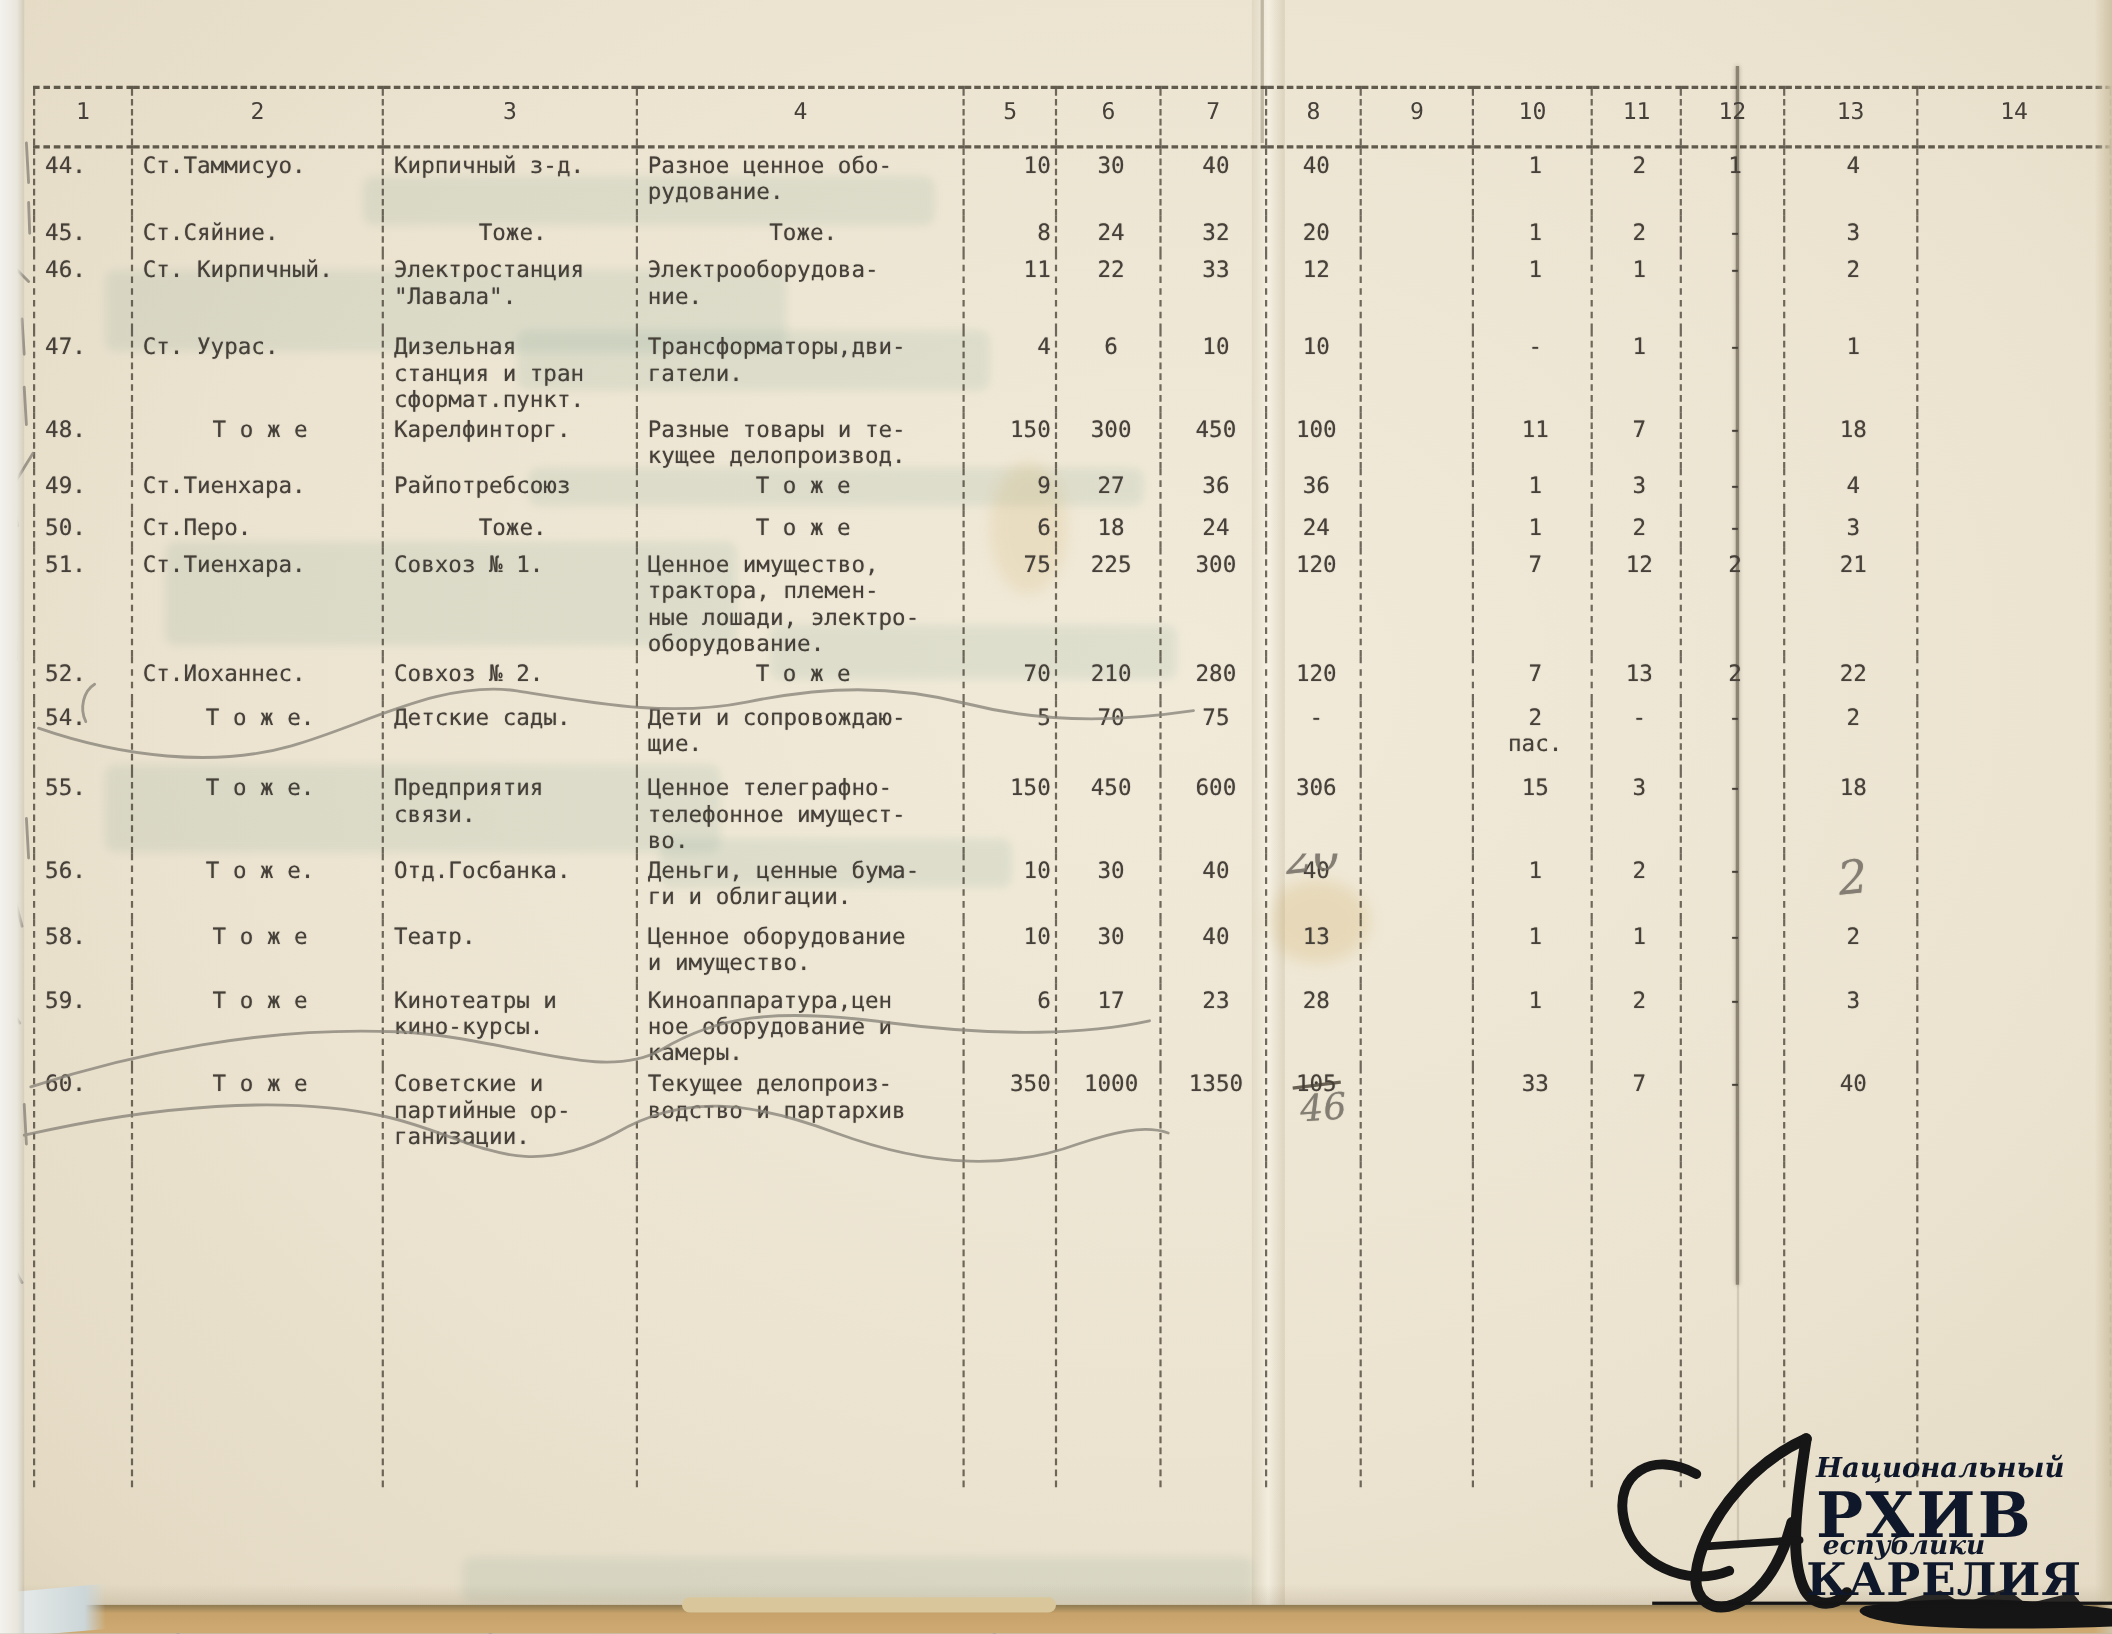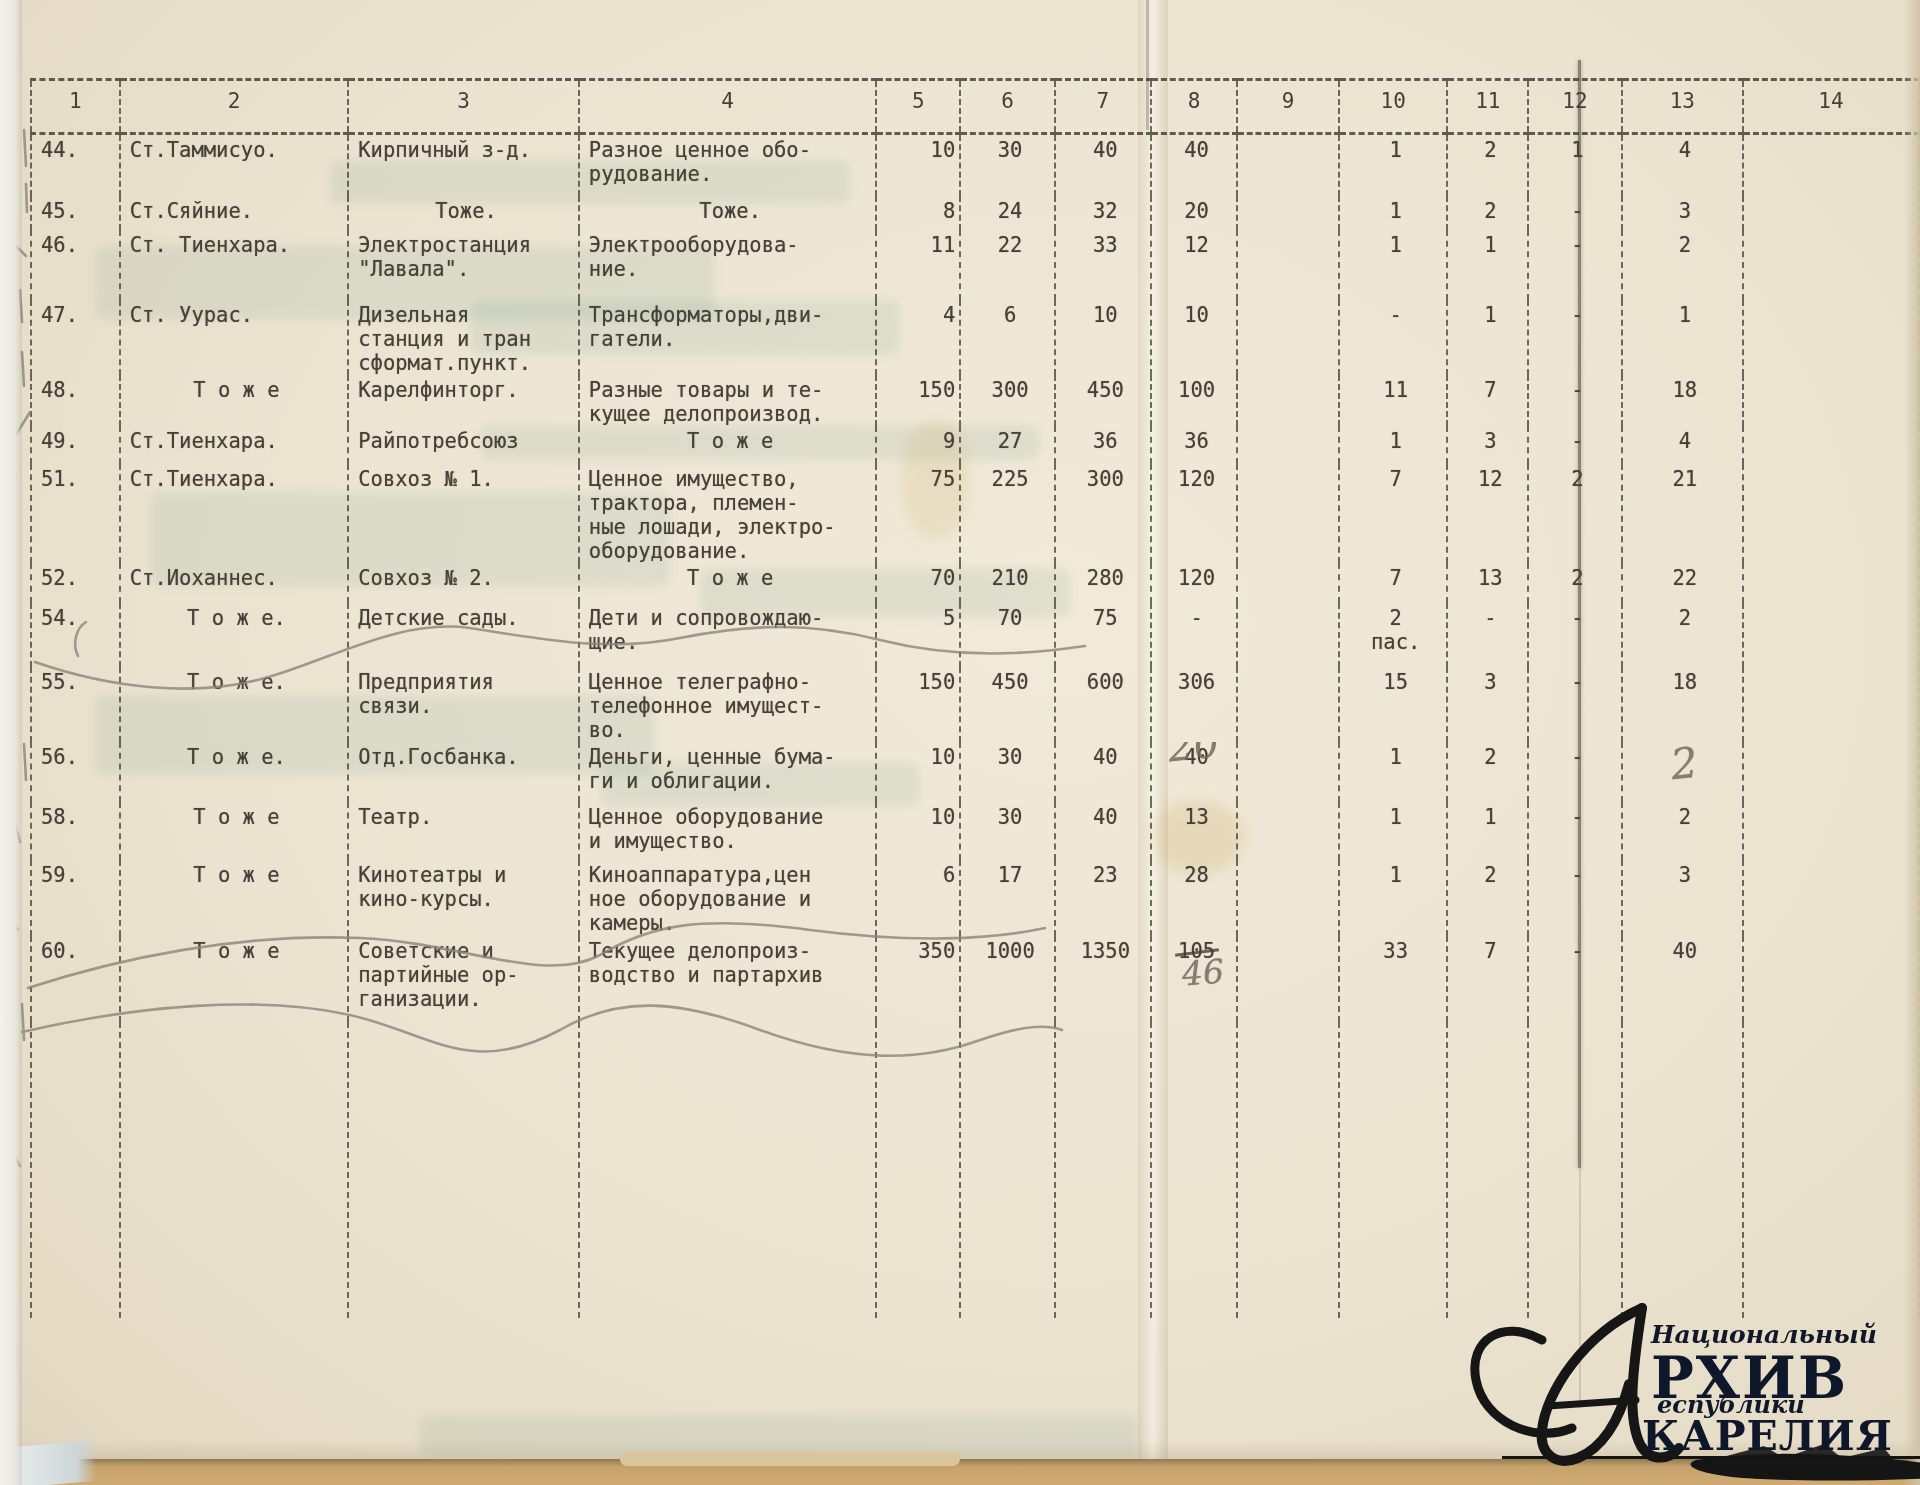--- a/index.html
+++ b/index.html
@@ -135,21 +135,21 @@
           <td class="a-center">20</td>
           <td></td>
           <td class="a-center">1</td>
           <td class="a-center">2</td>
           <td class="a-center">-</td>
           <td class="a-center">3</td>
           <td></td>
         </tr>
         <tr style="height: 70px;">
           <td class="c-num">46.</td>
-          <td>Ст. Тиенхара.</td>
+          <td>Ст. Кирпичный.</td>
           <td>Электростанция
 "Лавала".</td>
           <td>Электрооборудова-
 ние.</td>
           <td class="a-right">11</td>
           <td class="a-center">22</td>
           <td class="a-center">33</td>
           <td class="a-center">12</td>
           <td></td>
           <td class="a-center">1</td>
@@ -201,20 +201,36 @@
           <td><span class="ditto">Т о ж е</span></td>
           <td class="a-right">9</td>
           <td class="a-center">27</td>
           <td class="a-center">36</td>
           <td class="a-center">36</td>
           <td></td>
           <td class="a-center">1</td>
           <td class="a-center">3</td>
           <td class="a-center">-</td>
           <td class="a-center">4</td>
+          <td></td>
+        </tr>
+        <tr style="height: 34px;">
+          <td class="c-num">50.</td>
+          <td>Ст.Перо.</td>
+          <td><span class="ditto">Тоже.</span></td>
+          <td><span class="ditto">Т о ж е</span></td>
+          <td class="a-right">6</td>
+          <td class="a-center">18</td>
+          <td class="a-center">24</td>
+          <td class="a-center">24</td>
+          <td></td>
+          <td class="a-center">1</td>
+          <td class="a-center">2</td>
+          <td class="a-center">-</td>
+          <td class="a-center">3</td>
           <td></td>
         </tr>
         <tr style="height: 98px;">
           <td class="c-num">51.</td>
           <td>Ст.Тиенхара.</td>
           <td>Совхоз № 1.</td>
           <td>Ценное имущество,
 трактора, племен-
 ные лошади, электро-
 оборудование.</td>

